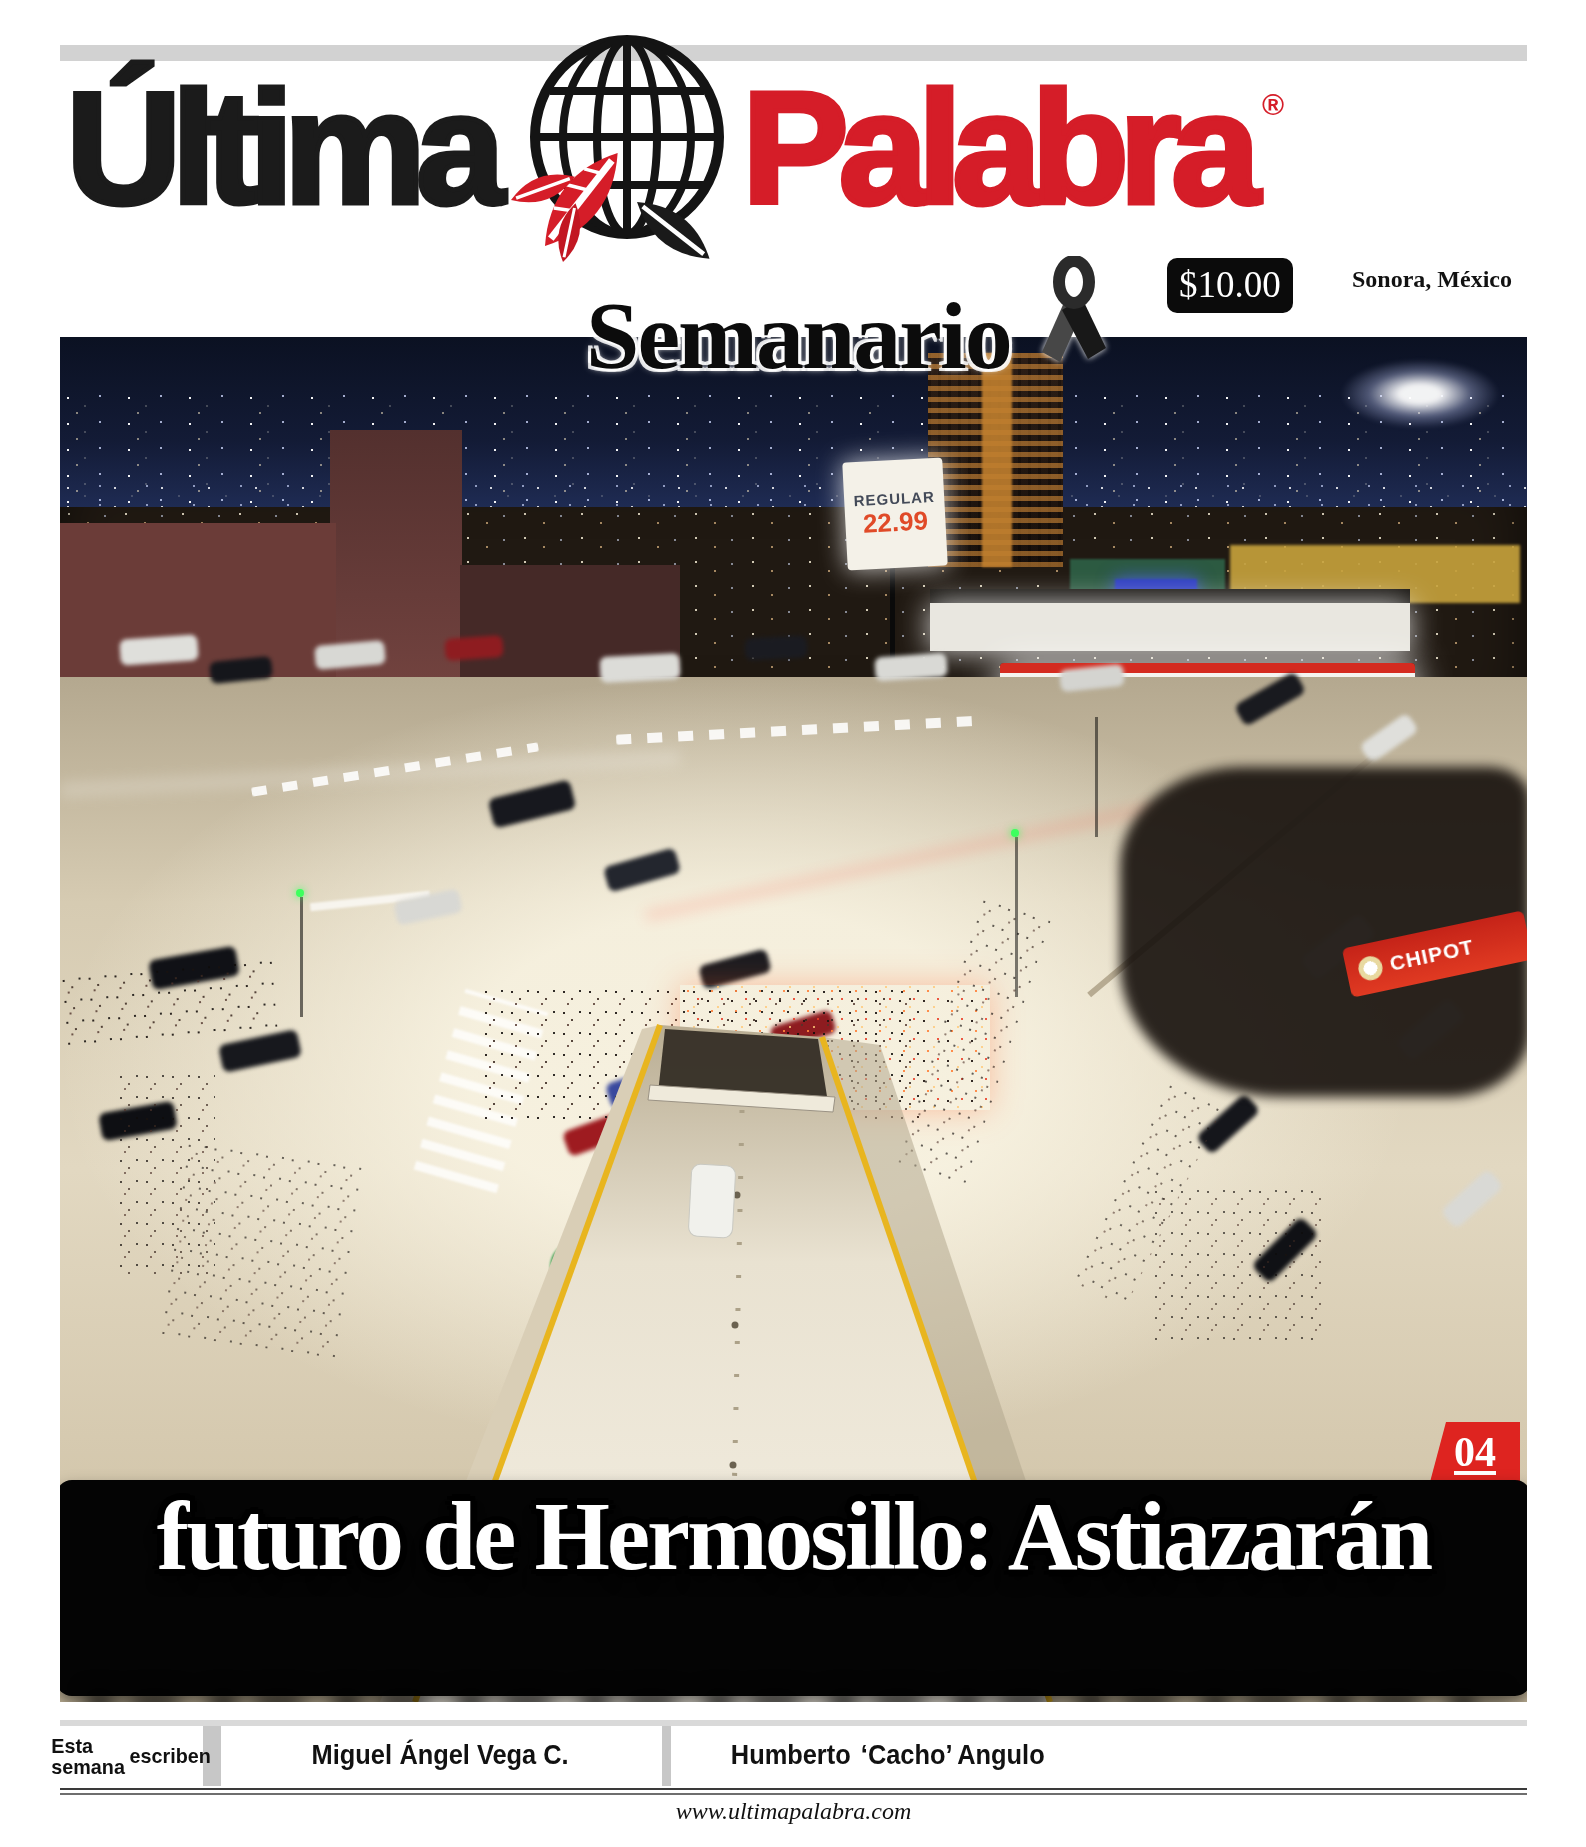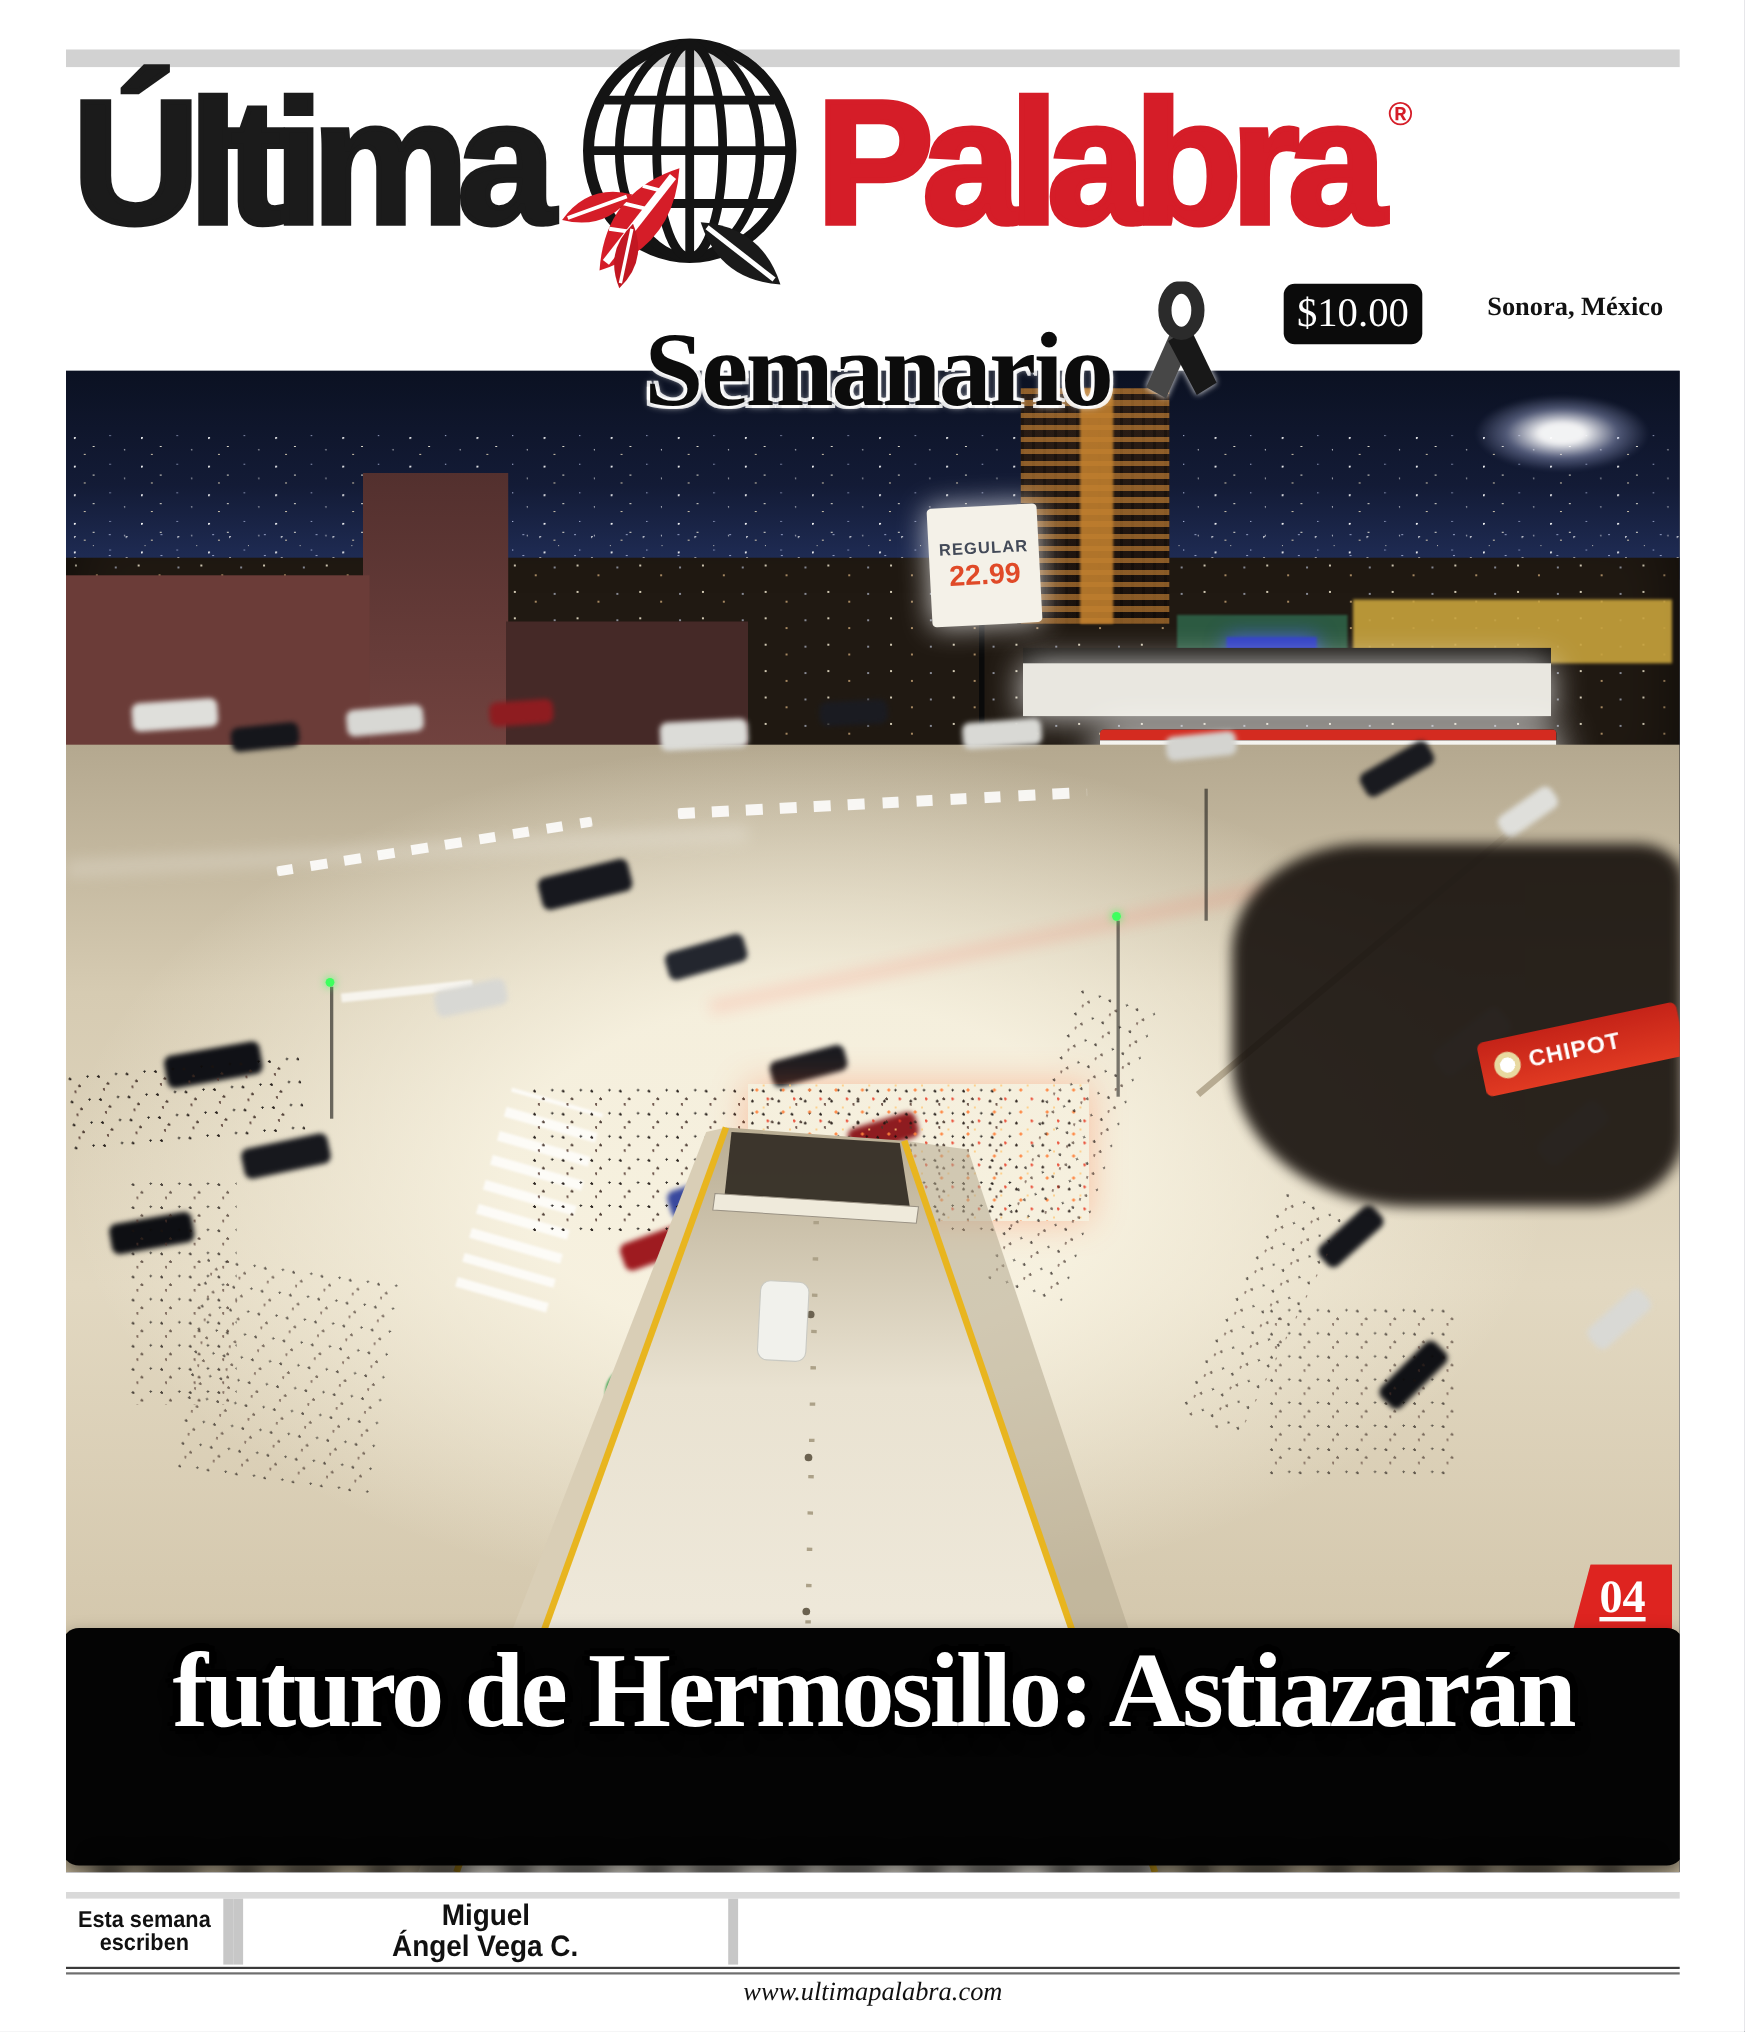--- a/index.html
+++ b/index.html
@@ -89,21 +89,21 @@
   .headline{left:0;top:1152px;width:1467px;z-index:31;text-align:center;margin:0;
             font-family:"Liberation Serif",serif;font-weight:bold;font-size:97px;line-height:95px;
             letter-spacing:-3px;color:#fff;
             text-shadow:-5px -5px 0 #000,5px -5px 0 #000,-5px 5px 0 #000,5px 5px 0 #000,
                         0 -7px 0 #000,0 7px 0 #000,-7px 0 0 #000,7px 0 0 #000,0 12px 14px rgba(0,0,0,.8);}
   .headline span{position:static;display:block;}
 
   
   .footer-strip{position:absolute;left:60px;top:1720px;width:1467px;height:66px;border-top:6px solid #d9d9d9;
                 display:flex;align-items:stretch;box-sizing:border-box;}
-  .fcell{display:flex;flex-direction:column;align-items:center;justify-content:center;
+  .fcell{display:flex;flex-direction:row;align-items:center;justify-content:center;
          font-weight:bold;color:#111;}
   .fcell .ln{display:inline-block;transform:scaleX(.94);line-height:1.02;}
   .fcell.small{width:143px;font-size:21px;}
   .fcell.c1{width:421px;font-size:27px;}
   .fcell.c2{width:441px;font-size:27px;}
   .fcell.c3{width:435px;font-size:27px;}
   .vdiv{width:9px;background:#c7c7c7;}
   .dbl-line{position:absolute;left:60px;top:1788px;width:1467px;height:7px;
             border-top:2px solid #3a3a3a;border-bottom:2px solid #6e6e6e;box-sizing:border-box;}
   .site{position:absolute;left:60px;top:1798px;width:1467px;text-align:center;
@@ -316,17 +316,21 @@
       <span class="ln">Esta semana</span>
       <span class="ln">escriben</span>
     </div>
     <div class="vdiv"></div>
     <div class="vdiv"></div>
     <div class="fcell c2">
       <span class="ln">Miguel</span>
       <span class="ln">Ángel Vega C.</span>
     </div>
     <div class="vdiv"></div>
+    <div class="fcell c3">
+      <span class="ln">Humberto</span>
+      <span class="ln">‘Cacho’ Angulo</span>
+    </div>
   </div>
   <div class="dbl-line"></div>
   <div class="site">www.ultimapalabra.com</div>
 
 </div>
 
 </body></html>

